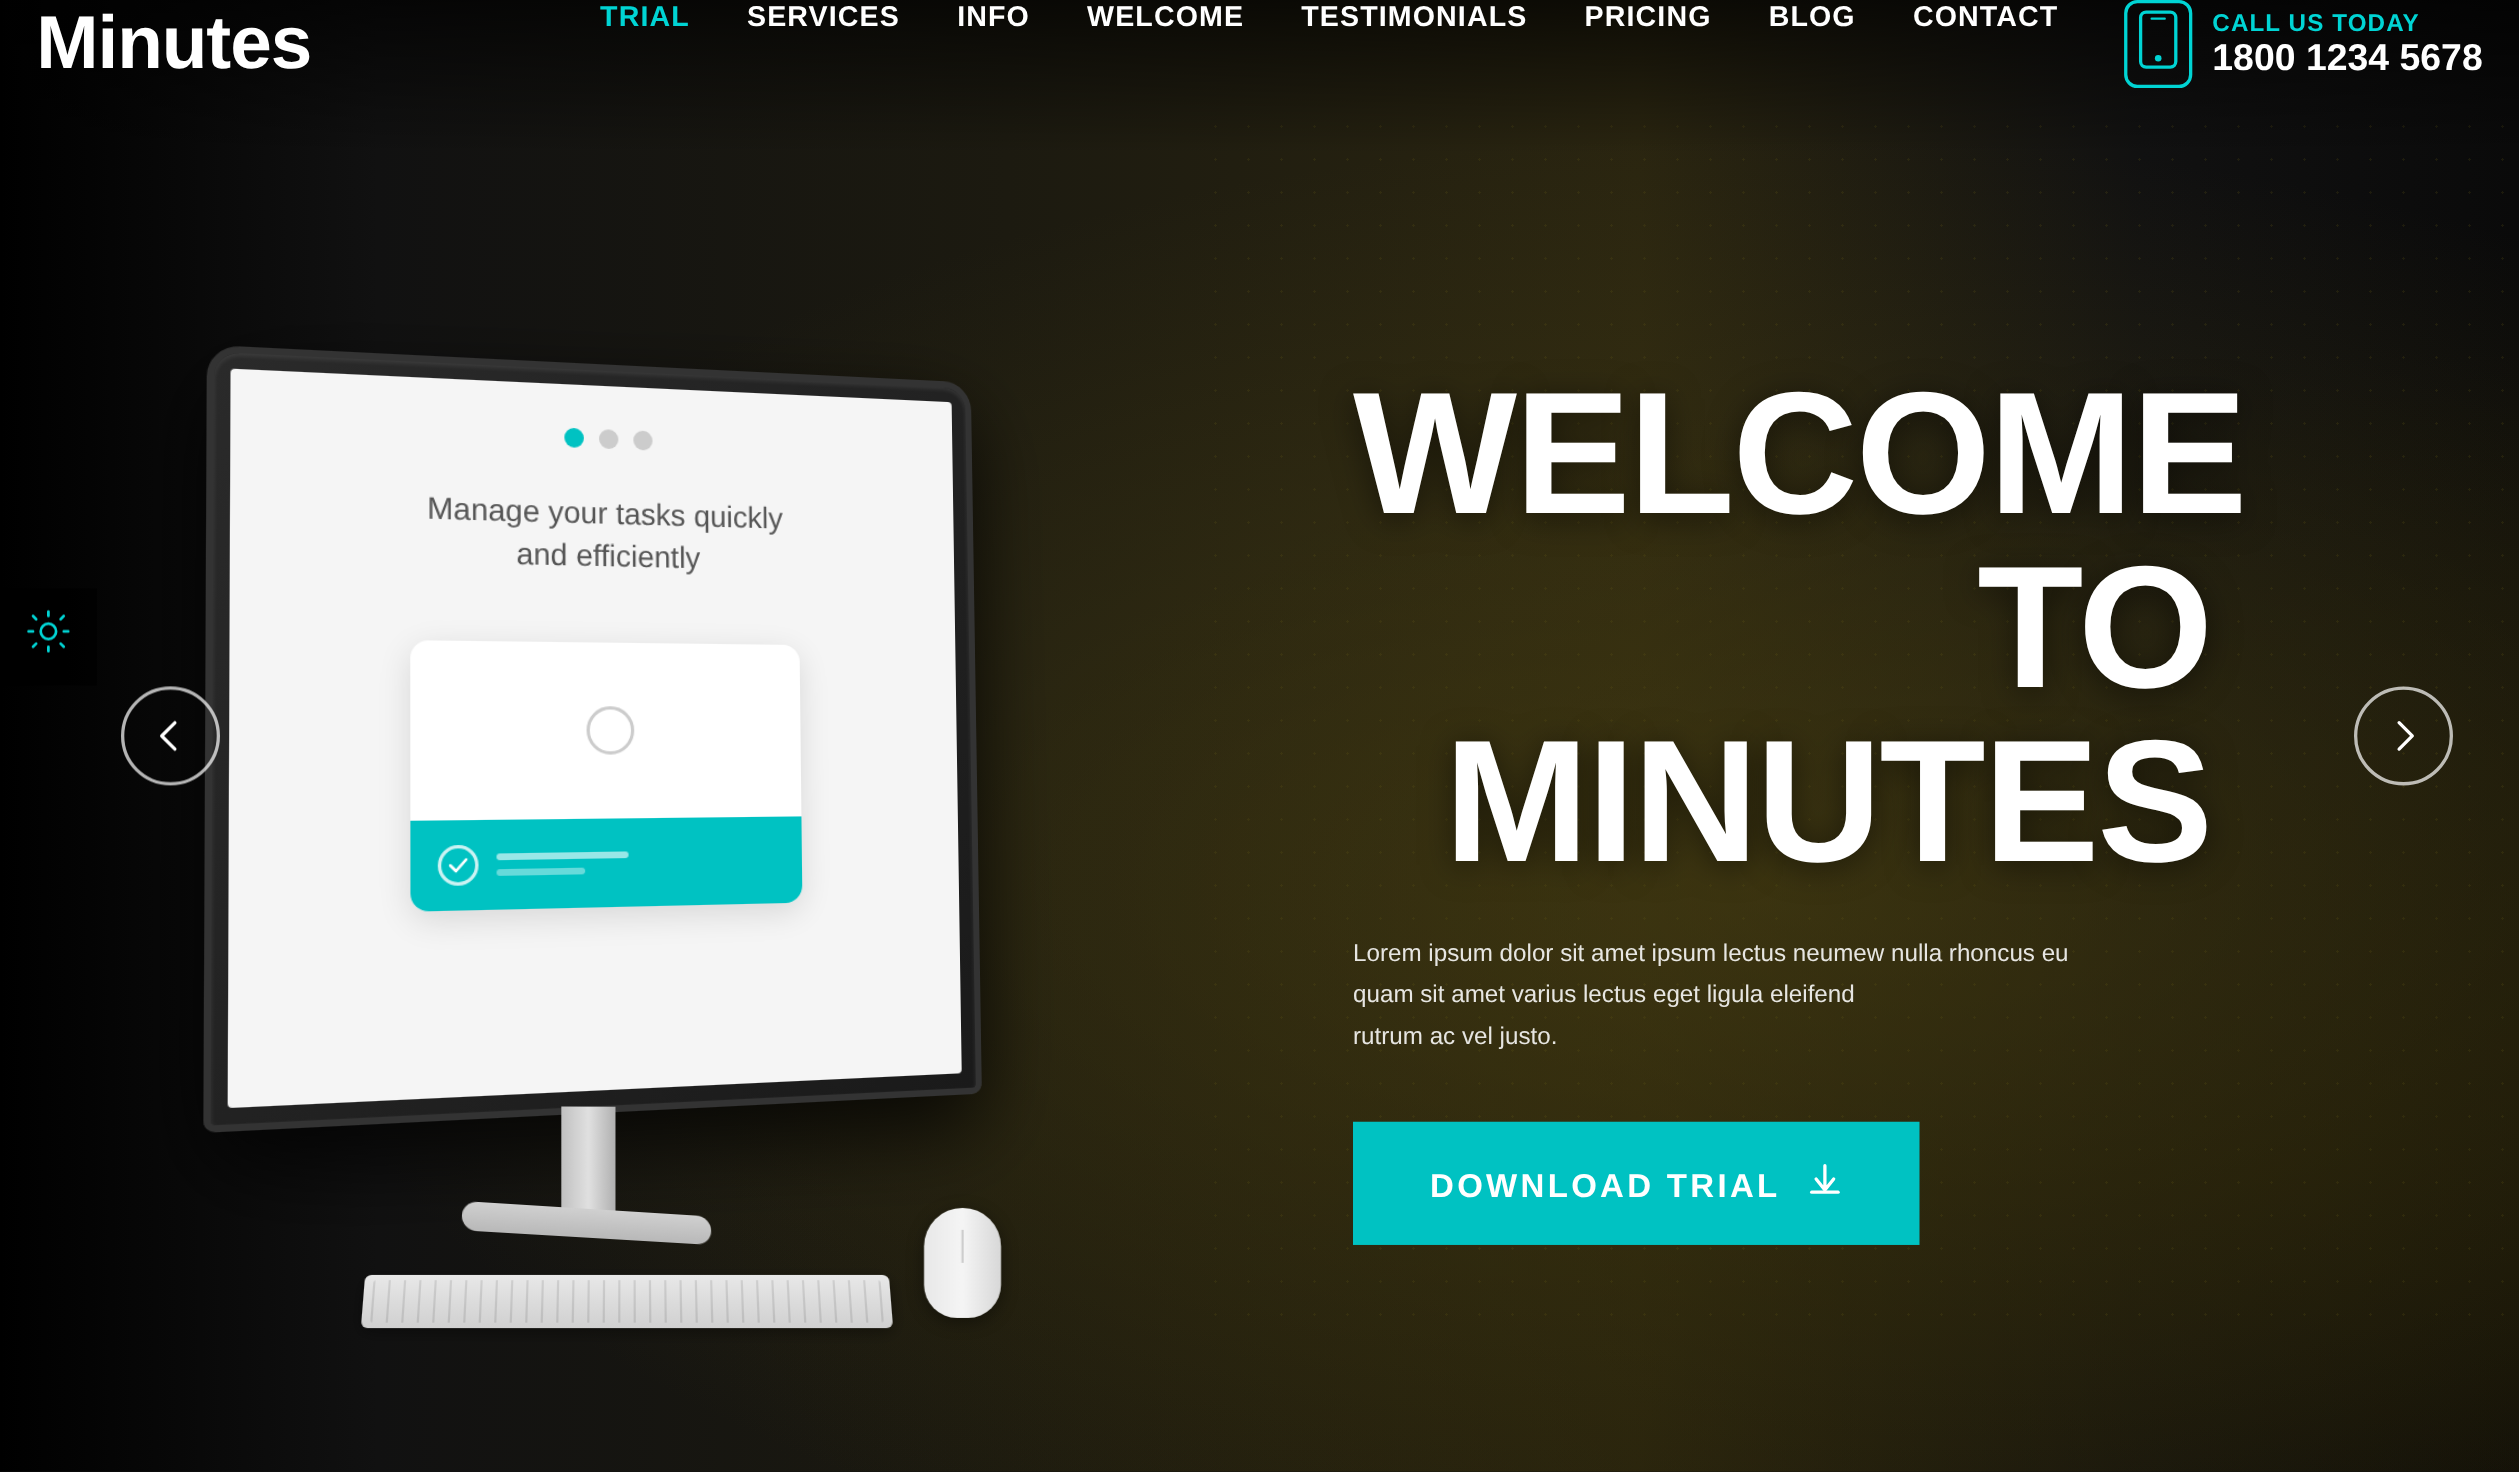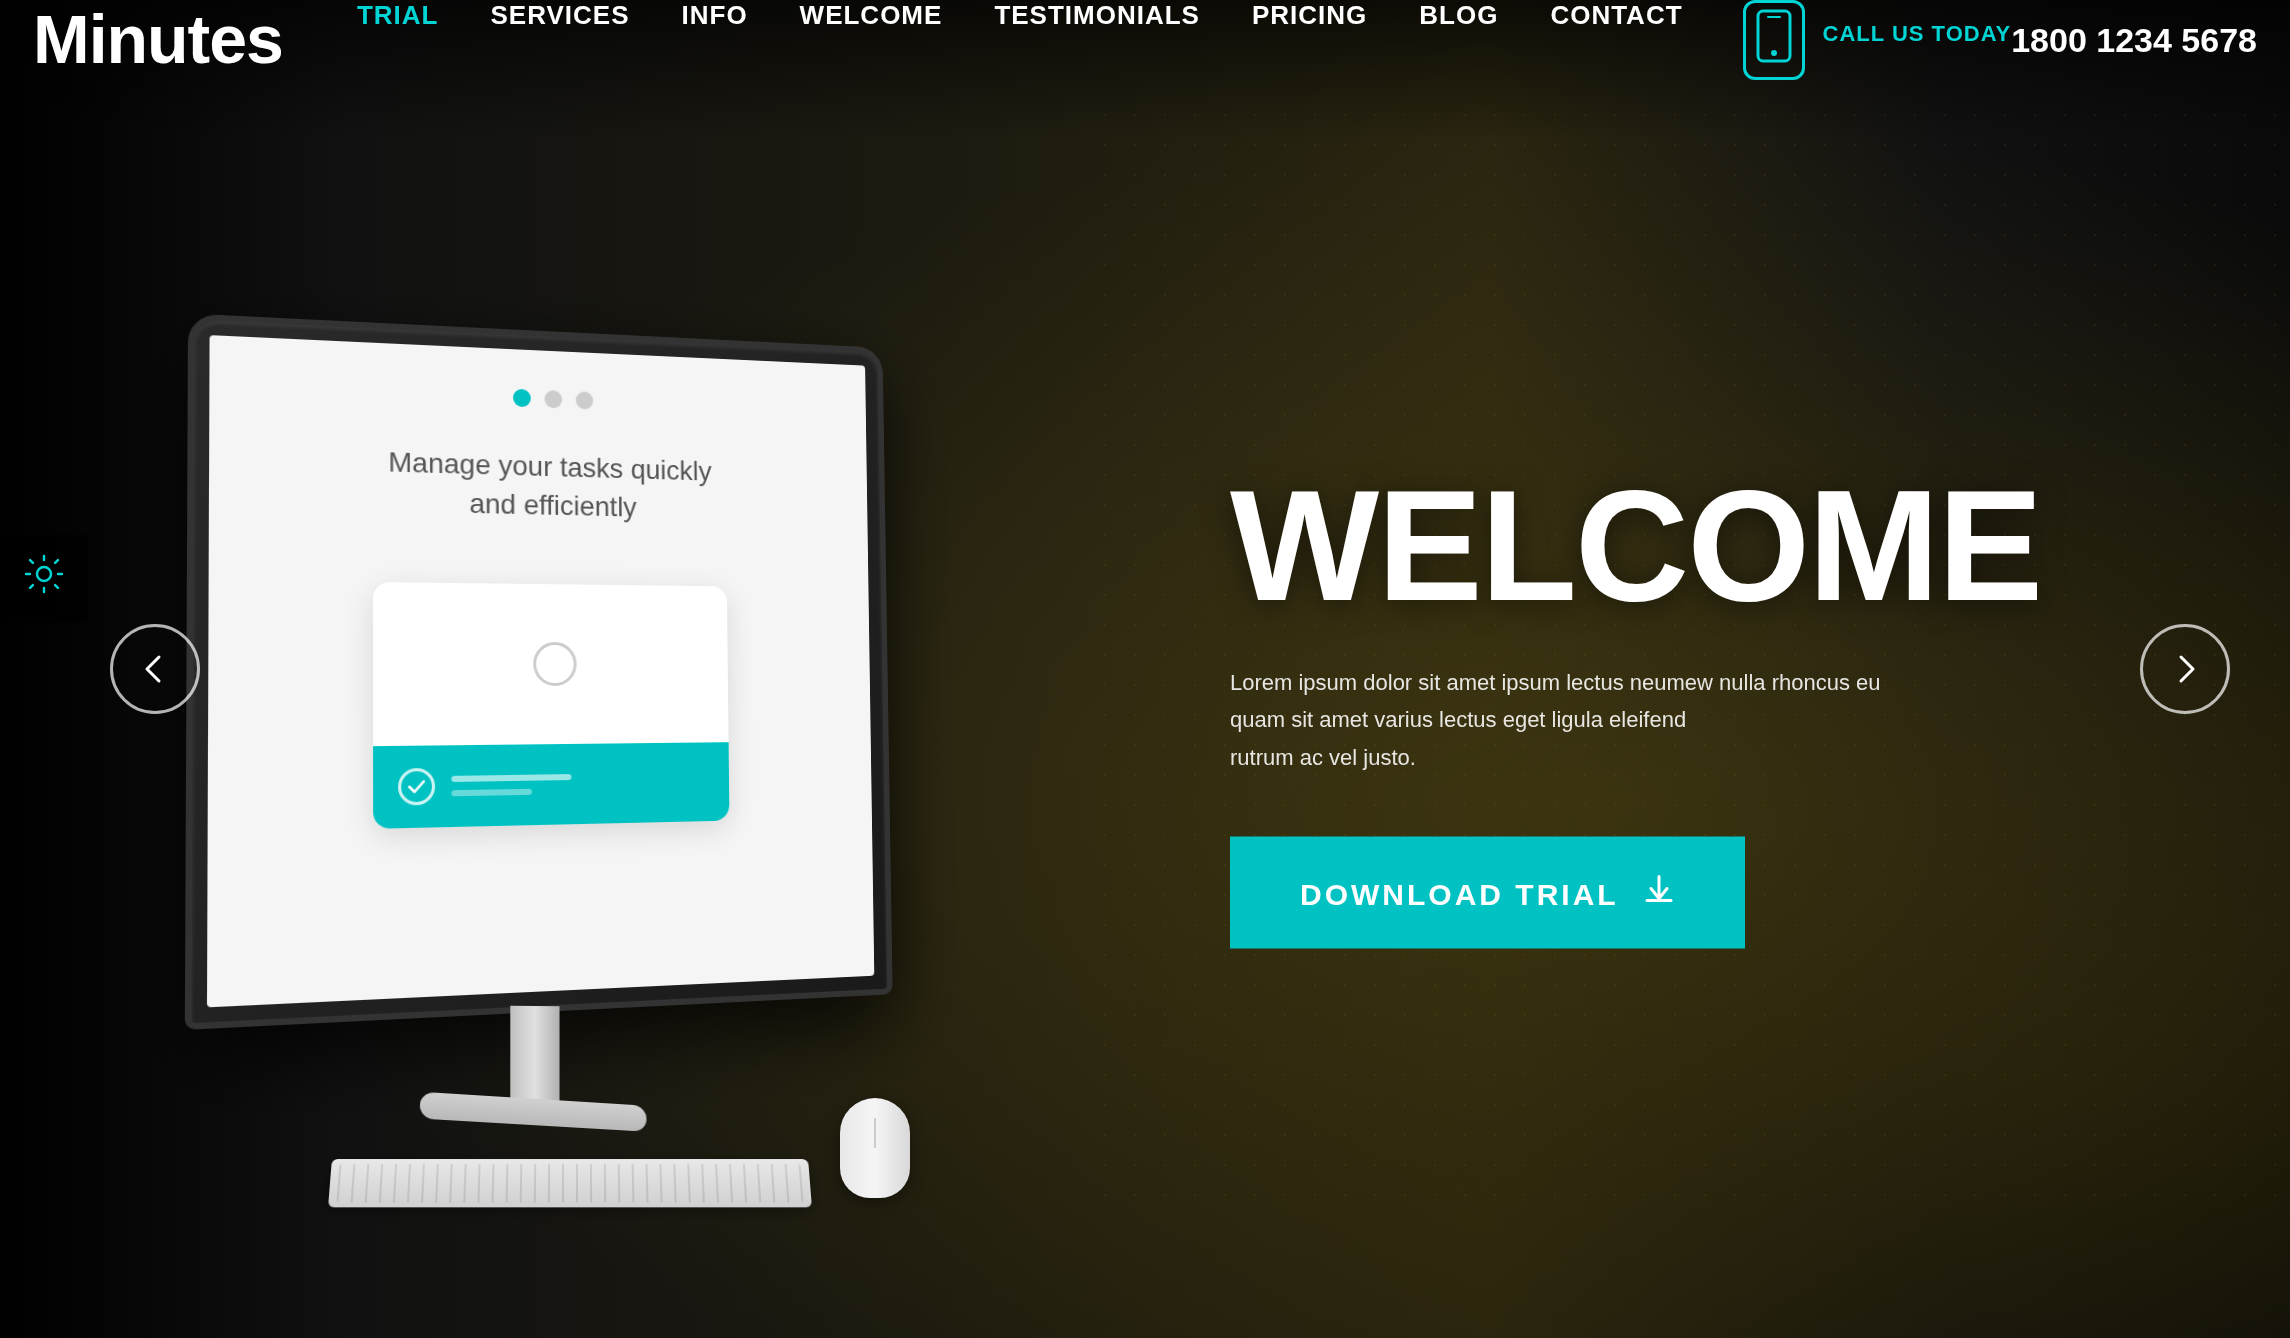--- a/index.html
+++ b/index.html
@@ -110,21 +110,21 @@
       flex-shrink: 0;
     }
 
     .phone-icon-inner {
       font-size: 36px;
       color: #00d4d4;
     }
 
     .call-text {
       display: flex;
-      flex-direction: row;
+      flex-direction: column;
     }
 
     .call-label {
       font-size: 22px;
       color: #00d4d4;
       font-weight: 600;
       letter-spacing: 1px;
     }
 
     .call-number {
@@ -513,20 +513,21 @@
     <div class="monitor-stand-base"></div>
 
     <div class="keyboard"></div>
 
     <div class="mouse"></div>
   </div>
 
   <div class="hero-content">
     <h1 class="hero-title">
       <span>WELCOME</span><br>
+      <span>TO MINUTES</span>
     </h1>
     <p class="hero-desc">
       Lorem ipsum dolor sit amet ipsum lectus neumew nulla rhoncus eu quam sit amet varius lectus eget ligula eleifend<br>
       rutrum ac vel justo.
     </p>
     <a class="download-btn">
       <span>DOWNLOAD TRIAL</span>
       <span class="download-icon">
         <svg width="32" height="32" viewBox="0 0 32 32" fill="none">
           <path d="M16 4v18M8 16l8 10 8-10" stroke="white" stroke-width="3" stroke-linecap="round" stroke-linejoin="round"></path>

